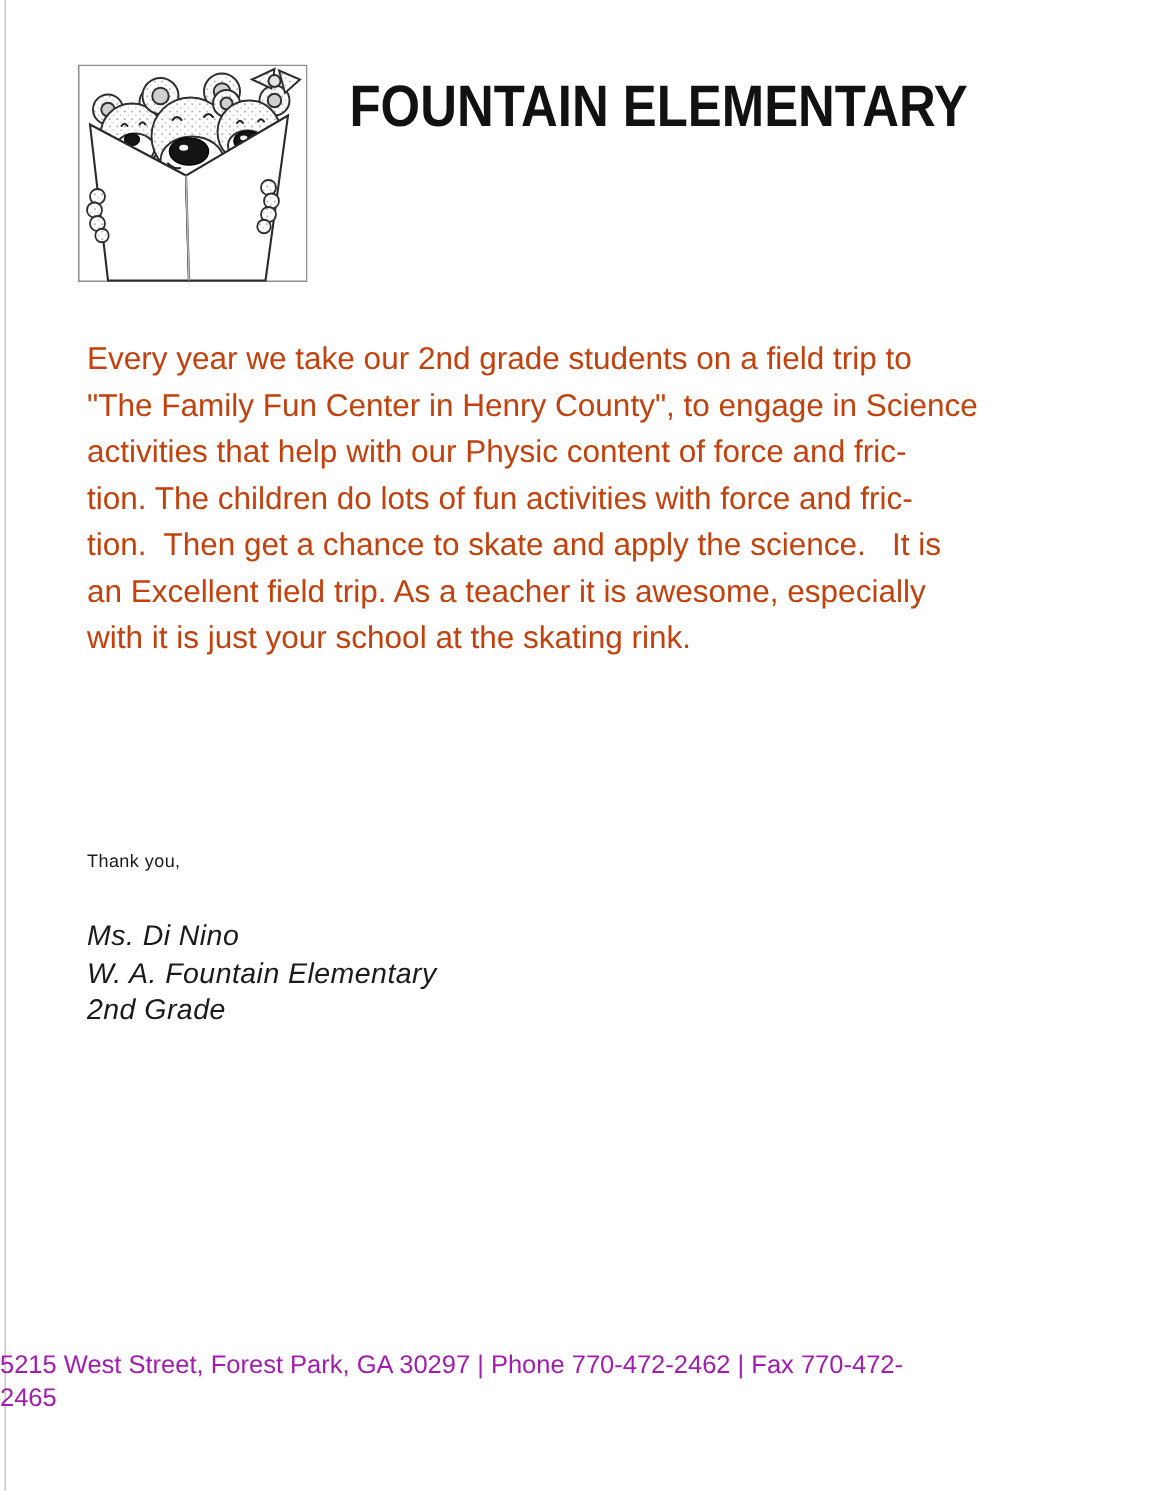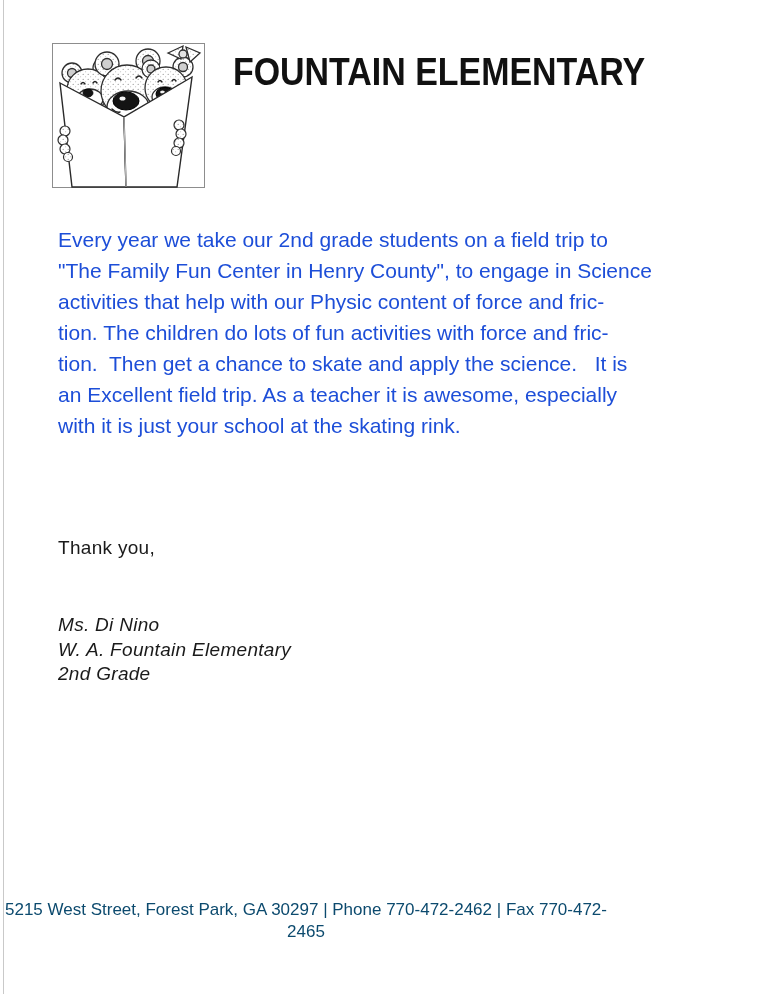--- a/index.html
+++ b/index.html
@@ -50,52 +50,52 @@
     transform: scaleX(0.87);
     transform-origin: left top;
   }
   .para {
     position: absolute;
     left: 58px;
     width: 690px;
     font-size: 21px;
     line-height: 31px;
     white-space: pre-wrap;
-    color: #1d4ed8;
+    color: #c2410c;
   }
   .para-1 { top: 224px; }
   .para-2 { top: 469px; }
   .closing {
     position: absolute;
     left: 58px;
-    top: 536px;
-    font-size: 19px;
+    top: 562px;
+    font-size: 12px;
     line-height: 24px;
     letter-spacing: 0.3px;
     white-space: pre-wrap;
   }
   .signature {
     position: absolute;
     left: 58px;
     top: 613px;
     font-size: 19px;
     line-height: 24.5px;
     letter-spacing: 0.3px;
     white-space: pre-wrap;
     font-style: italic;
   }
   .footer-line {
     position: absolute;
     left: 0;
     top: 899px;
     width: 612px;
-    text-align: center;
+    text-align: left;
     font-size: 17px;
     line-height: 22px;
-    color: #0c4a6e;
+    color: #a21caf;
   }
 </style>
 </head>
 <body>
 
 <div class="page">
 
   <div class="scan-edge"></div>
 
   <div class="logo-box">

